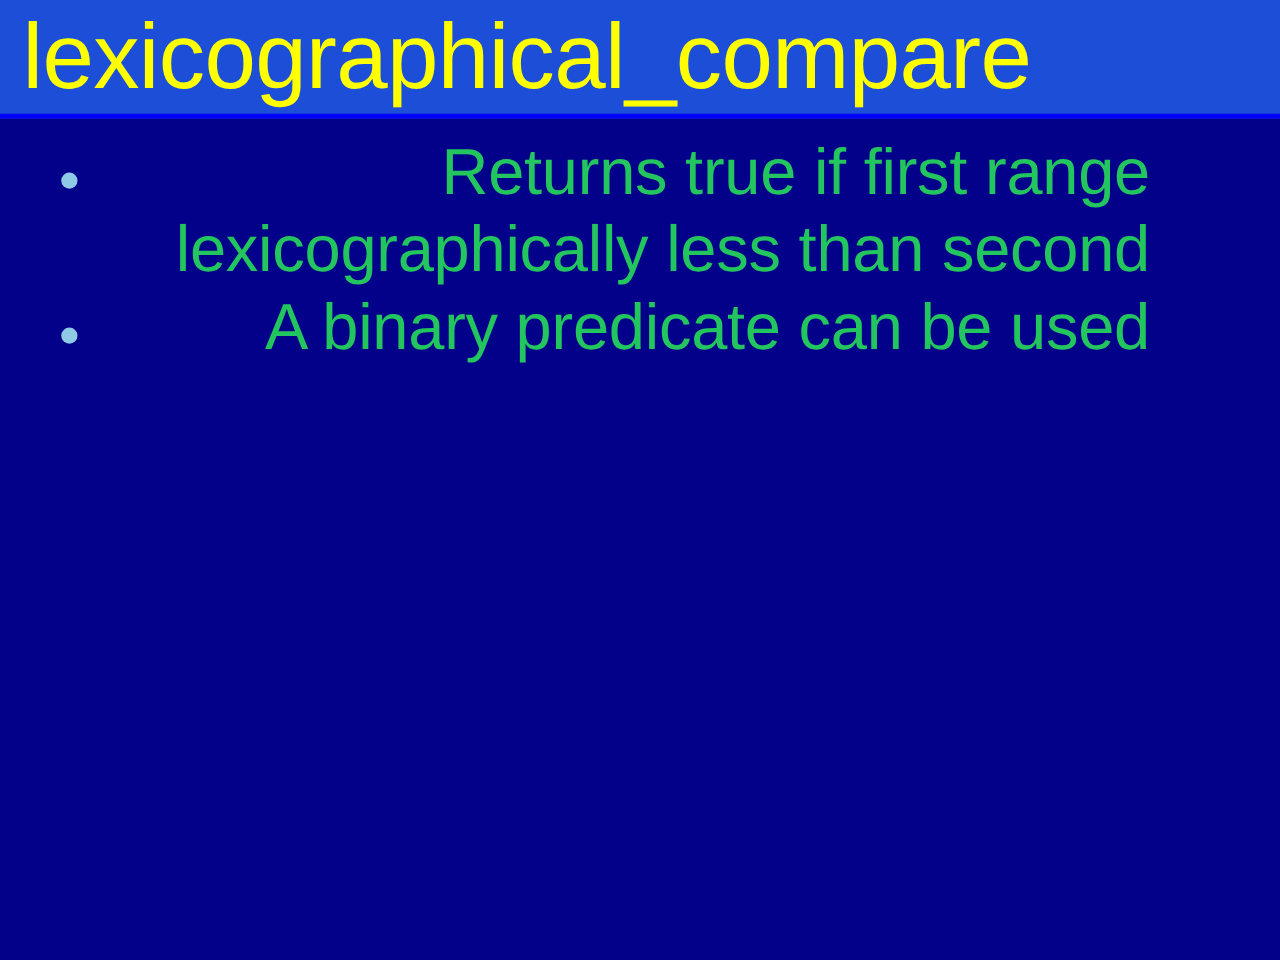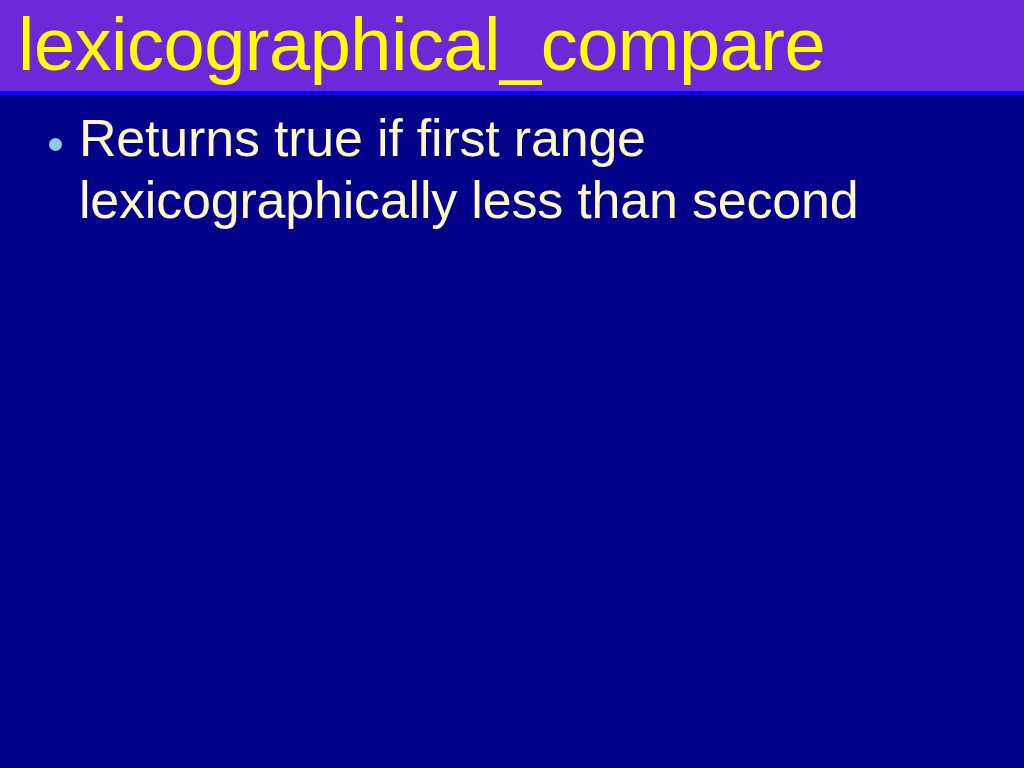--- a/index.html
+++ b/index.html
@@ -19,21 +19,21 @@
     height: 768px;
     background: #030089;
   }
   
   .title-band {
     position: absolute;
     left: 0;
     top: 0;
     width: 1024px;
     height: 115px;
-    background: #6d28d9;
+    background: #1d4ed8;
     overflow: hidden;
   }
   .slide-title {
     position: absolute;
     left: 18px;
     top: -3px;
     margin: 0;
     font-family: "Liberation Sans", sans-serif;
     font-weight: normal;
     font-size: 74px;
@@ -64,28 +64,29 @@
     list-style: none;
     margin: 0;
     padding: 0;
     position: absolute;
     left: 0;
     top: 0;
     width: 1024px;
   }
   .bullet-item {
     position: relative;
-    padding-left: 79px;
+    padding-left: 40px;
     margin: 0;
     font-size: 52px;
     line-height: 62px;
-    color: #fef9c3;
+    color: #22c55e;
     font-family: "Liberation Sans", sans-serif;
     font-weight: normal;
     letter-spacing: -0.2px;
+    text-align: right;
   }
   .bullet-marker {
     position: absolute;
     left: 49px;
     top: 31px;
     width: 13px;
     height: 13px;
     border-radius: 50%;
     background: #8ecae6;
   }
@@ -110,17 +111,21 @@
 
   <div class="body-area">
     <ul class="bullet-list">
 
       <li class="bullet-item b1">
         <span class="bullet-marker"></span>
         <span class="bullet-text">Returns true if first range lexicographically less than second</span>
       </li>
 
 
+      <li class="bullet-item b3">
+        <span class="bullet-marker"></span>
+        <span class="bullet-text">A binary predicate can be used</span>
+      </li>
 
     </ul>
   </div>
 
 </div>
 
 </body></html>

